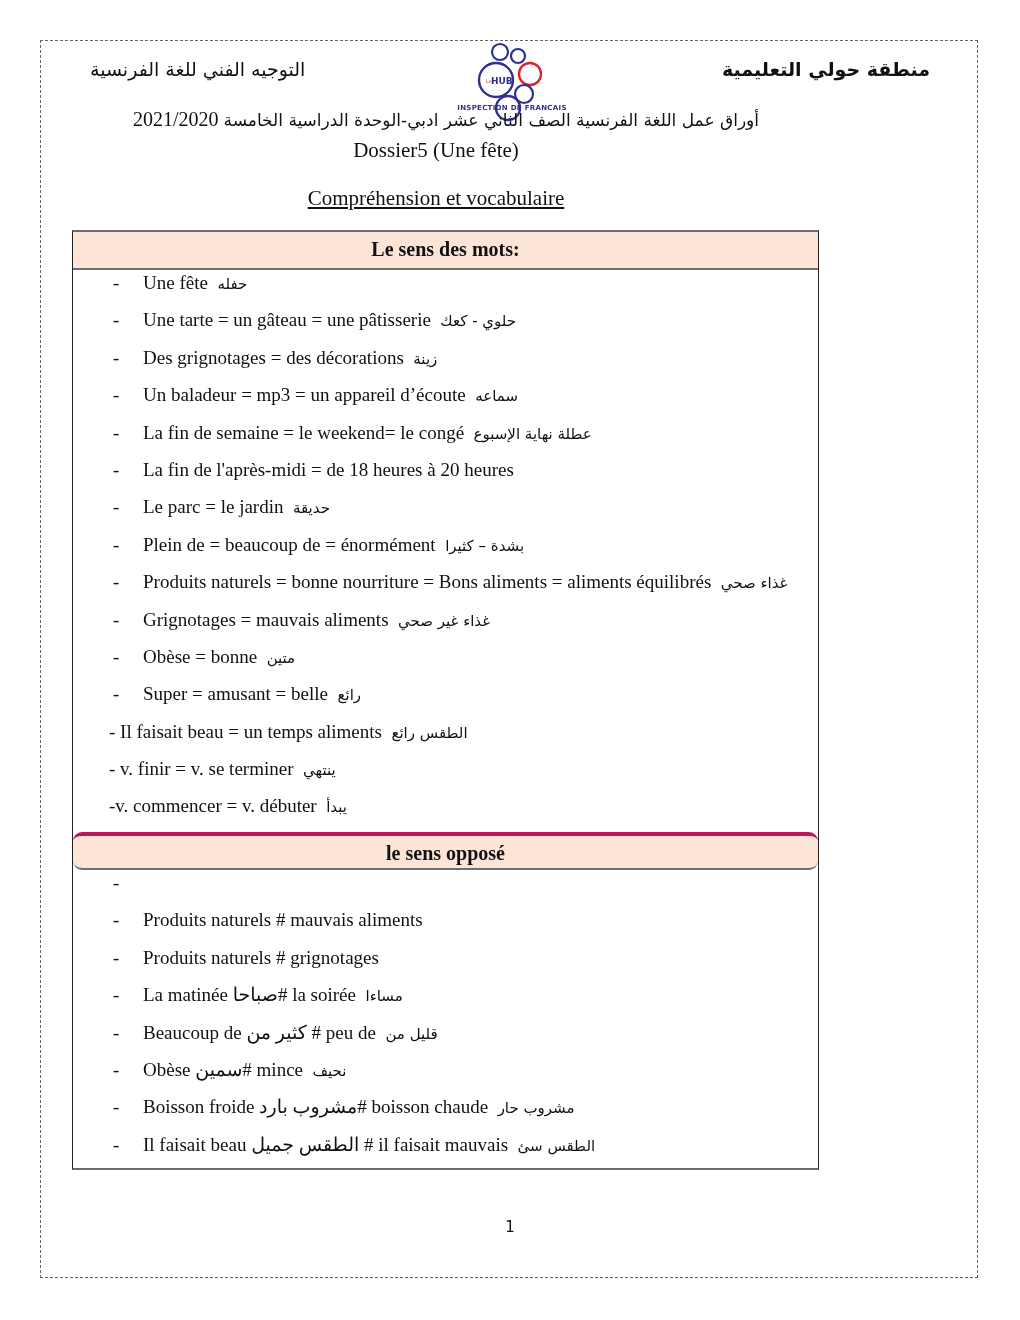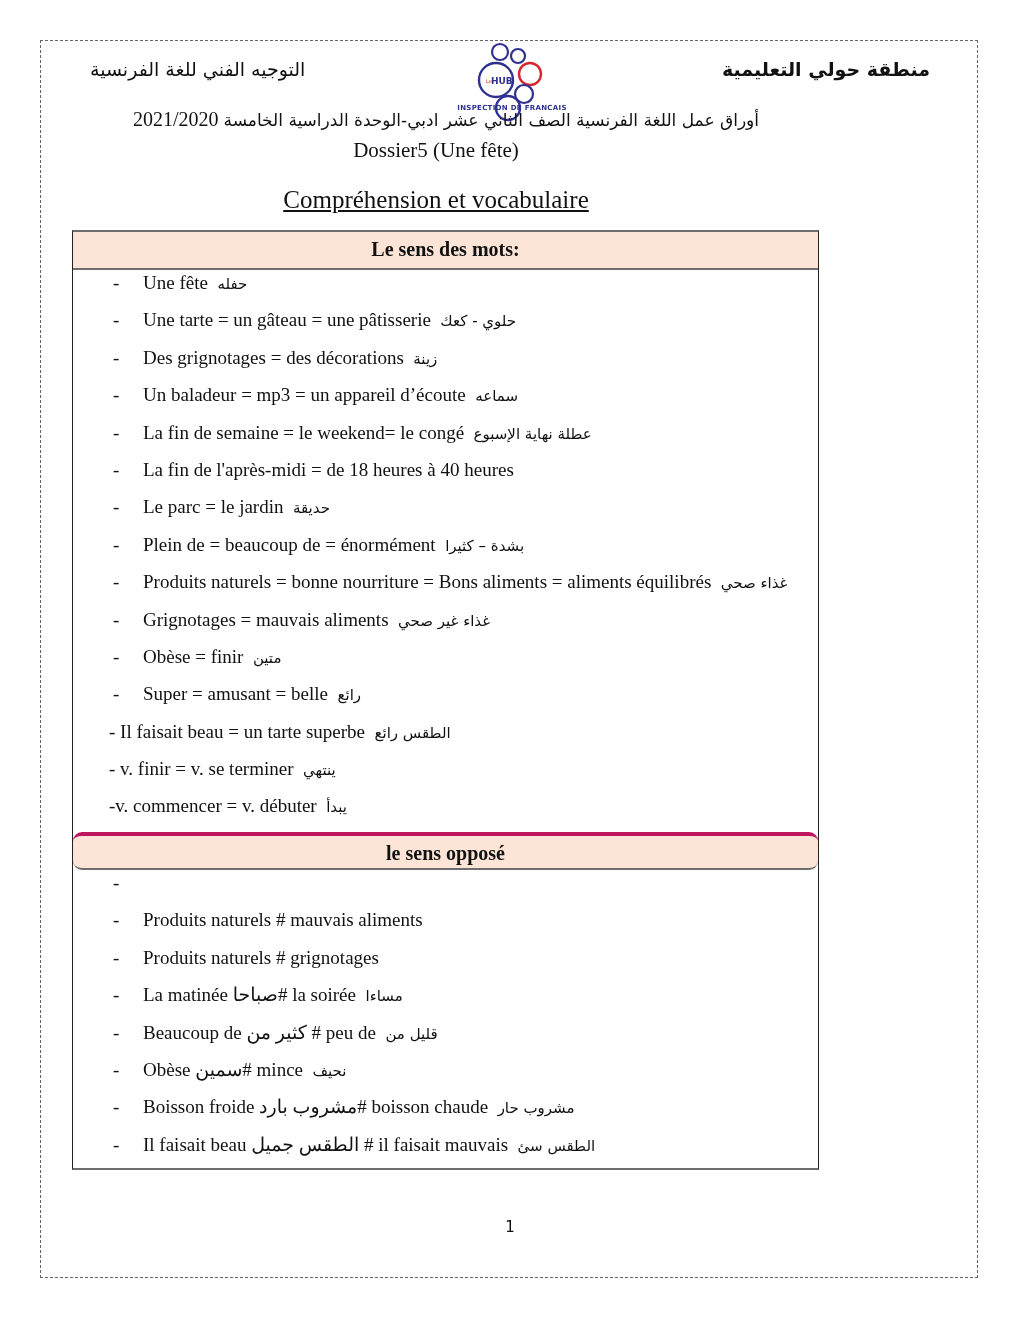--- a/index.html
+++ b/index.html
@@ -5,21 +5,21 @@
   html, body { margin: 0; padding: 0; background: #ffffff; }
   body { width: 1020px; height: 1320px; position: relative; font-family: "Liberation Serif", serif; color: #111; overflow: hidden; }
   .page-frame { position: absolute; left: 40px; top: 40px; width: 938px; height: 1238px; border: 1px dashed #666; box-sizing: border-box; }
   .hdr-right { position: absolute; right: 90px; top: 58px; font-size: 19px; direction: rtl; font-family: "DejaVu Sans", sans-serif; font-weight: bold; }
   .hdr-left { position: absolute; left: 90px; top: 58px; font-size: 19px; direction: rtl; font-family: "DejaVu Sans", sans-serif; font-weight: normal; }
   .logo { position: absolute; left: 452px; top: 42px; width: 120px; height: 80px; }
   .logo svg { display: block; }
   .subtitle-ar { position: absolute; left: 0; width: 892px; top: 108px; text-align: center; font-size: 20px; }
   .subtitle-ar .ar { direction: rtl; unicode-bidi: embed; font-family: "DejaVu Sans", sans-serif; font-size: 17px; }
   .dossier { position: absolute; left: 0; width: 872px; top: 138px; text-align: center; font-size: 21px; }
-  .main-title { position: absolute; left: 0; width: 872px; top: 186px; text-align: center; font-size: 25px; text-decoration: underline; }
+  .main-title { position: absolute; left: 0; width: 872px; top: 186px; text-align: center; font-size: 21px; text-decoration: underline; }
   .table { position: absolute; left: 72px; top: 230px; width: 747px; border: 1px solid #222; border-top: 2px solid #6e6e6e; border-bottom: 2px solid #6e6e6e; box-sizing: border-box; }
   .sec-head { background: #fce4d6; height: 38px; line-height: 34px; text-align: center; font-weight: bold; font-size: 20px; border-bottom: 2px solid #6e6e6e; box-sizing: border-box; }
   .sec-head.second { border-top: 4px solid #be185d; border-radius: 9px; }
   .rows { padding: 0; }
   .row { height: 37.4px; line-height: 26px; font-size: 19px; white-space: nowrap; position: relative; }
   .row .dash { position: absolute; left: 40px; }
   .row .txt { position: absolute; left: 70px; }
   .row.nodash .txt { left: 36px; }
   .ar-inline { font-family: "DejaVu Sans", sans-serif; font-size: 15px; direction: rtl; unicode-bidi: isolate; }
   .rows.first { height: 562px; padding-top: 0; }
@@ -74,48 +74,48 @@
       <div class="row">
         <span class="dash">-</span>
         <span class="txt"><span>Un baladeur = mp3 = un appareil d’écoute</span>&nbsp;&nbsp;<span class="ar-inline">سماعه</span></span>
       </div>
       <div class="row">
         <span class="dash">-</span>
         <span class="txt"><span>La fin de semaine = le weekend= le congé</span>&nbsp;&nbsp;<span class="ar-inline">عطلة نهاية الإسبوع</span></span>
       </div>
       <div class="row">
         <span class="dash">-</span>
-        <span class="txt"><span>La fin de l'après-midi = de 18 heures à 40 heures</span></span>
+        <span class="txt"><span>La fin de l'après-midi = de 18 heures à 20 heures</span></span>
       </div>
       <div class="row">
         <span class="dash">-</span>
         <span class="txt"><span>Le parc = le jardin</span>&nbsp;&nbsp;<span class="ar-inline">حديقة</span></span>
       </div>
       <div class="row">
         <span class="dash">-</span>
         <span class="txt"><span>Plein de = beaucoup de = énormément</span>&nbsp;&nbsp;<span class="ar-inline">بشدة – كثيرا</span></span>
       </div>
       <div class="row">
         <span class="dash">-</span>
         <span class="txt"><span>Produits naturels = bonne nourriture = Bons aliments = aliments équilibrés</span>&nbsp;&nbsp;<span class="ar-inline">غذاء صحي</span></span>
       </div>
       <div class="row">
         <span class="dash">-</span>
         <span class="txt"><span>Grignotages = mauvais aliments</span>&nbsp;&nbsp;<span class="ar-inline">غذاء غير صحي</span></span>
       </div>
       <div class="row">
         <span class="dash">-</span>
-        <span class="txt"><span>Obèse = finir</span>&nbsp;&nbsp;<span class="ar-inline">متين</span></span>
+        <span class="txt"><span>Obèse = bonne</span>&nbsp;&nbsp;<span class="ar-inline">متين</span></span>
       </div>
       <div class="row">
         <span class="dash">-</span>
         <span class="txt"><span>Super = amusant = belle</span>&nbsp;&nbsp;<span class="ar-inline">رائع</span></span>
       </div>
       <div class="row nodash">
-        <span class="txt"><span>- Il faisait beau = un tarte superbe</span>&nbsp;&nbsp;<span class="ar-inline">الطقس رائع</span></span>
+        <span class="txt"><span>- Il faisait beau = un temps aliments</span>&nbsp;&nbsp;<span class="ar-inline">الطقس رائع</span></span>
       </div>
       <div class="row nodash">
         <span class="txt"><span>- v. finir = v. se terminer</span>&nbsp;&nbsp;<span class="ar-inline">ينتهي</span></span>
       </div>
       <div class="row nodash">
         <span class="txt"><span>-v. commencer = v. débuter</span>&nbsp;&nbsp;<span class="ar-inline">يبدأ</span></span>
       </div>
     </div>
   <div class="sec-head second">le sens opposé</div>
   <div class="rows second" id="rows1">

